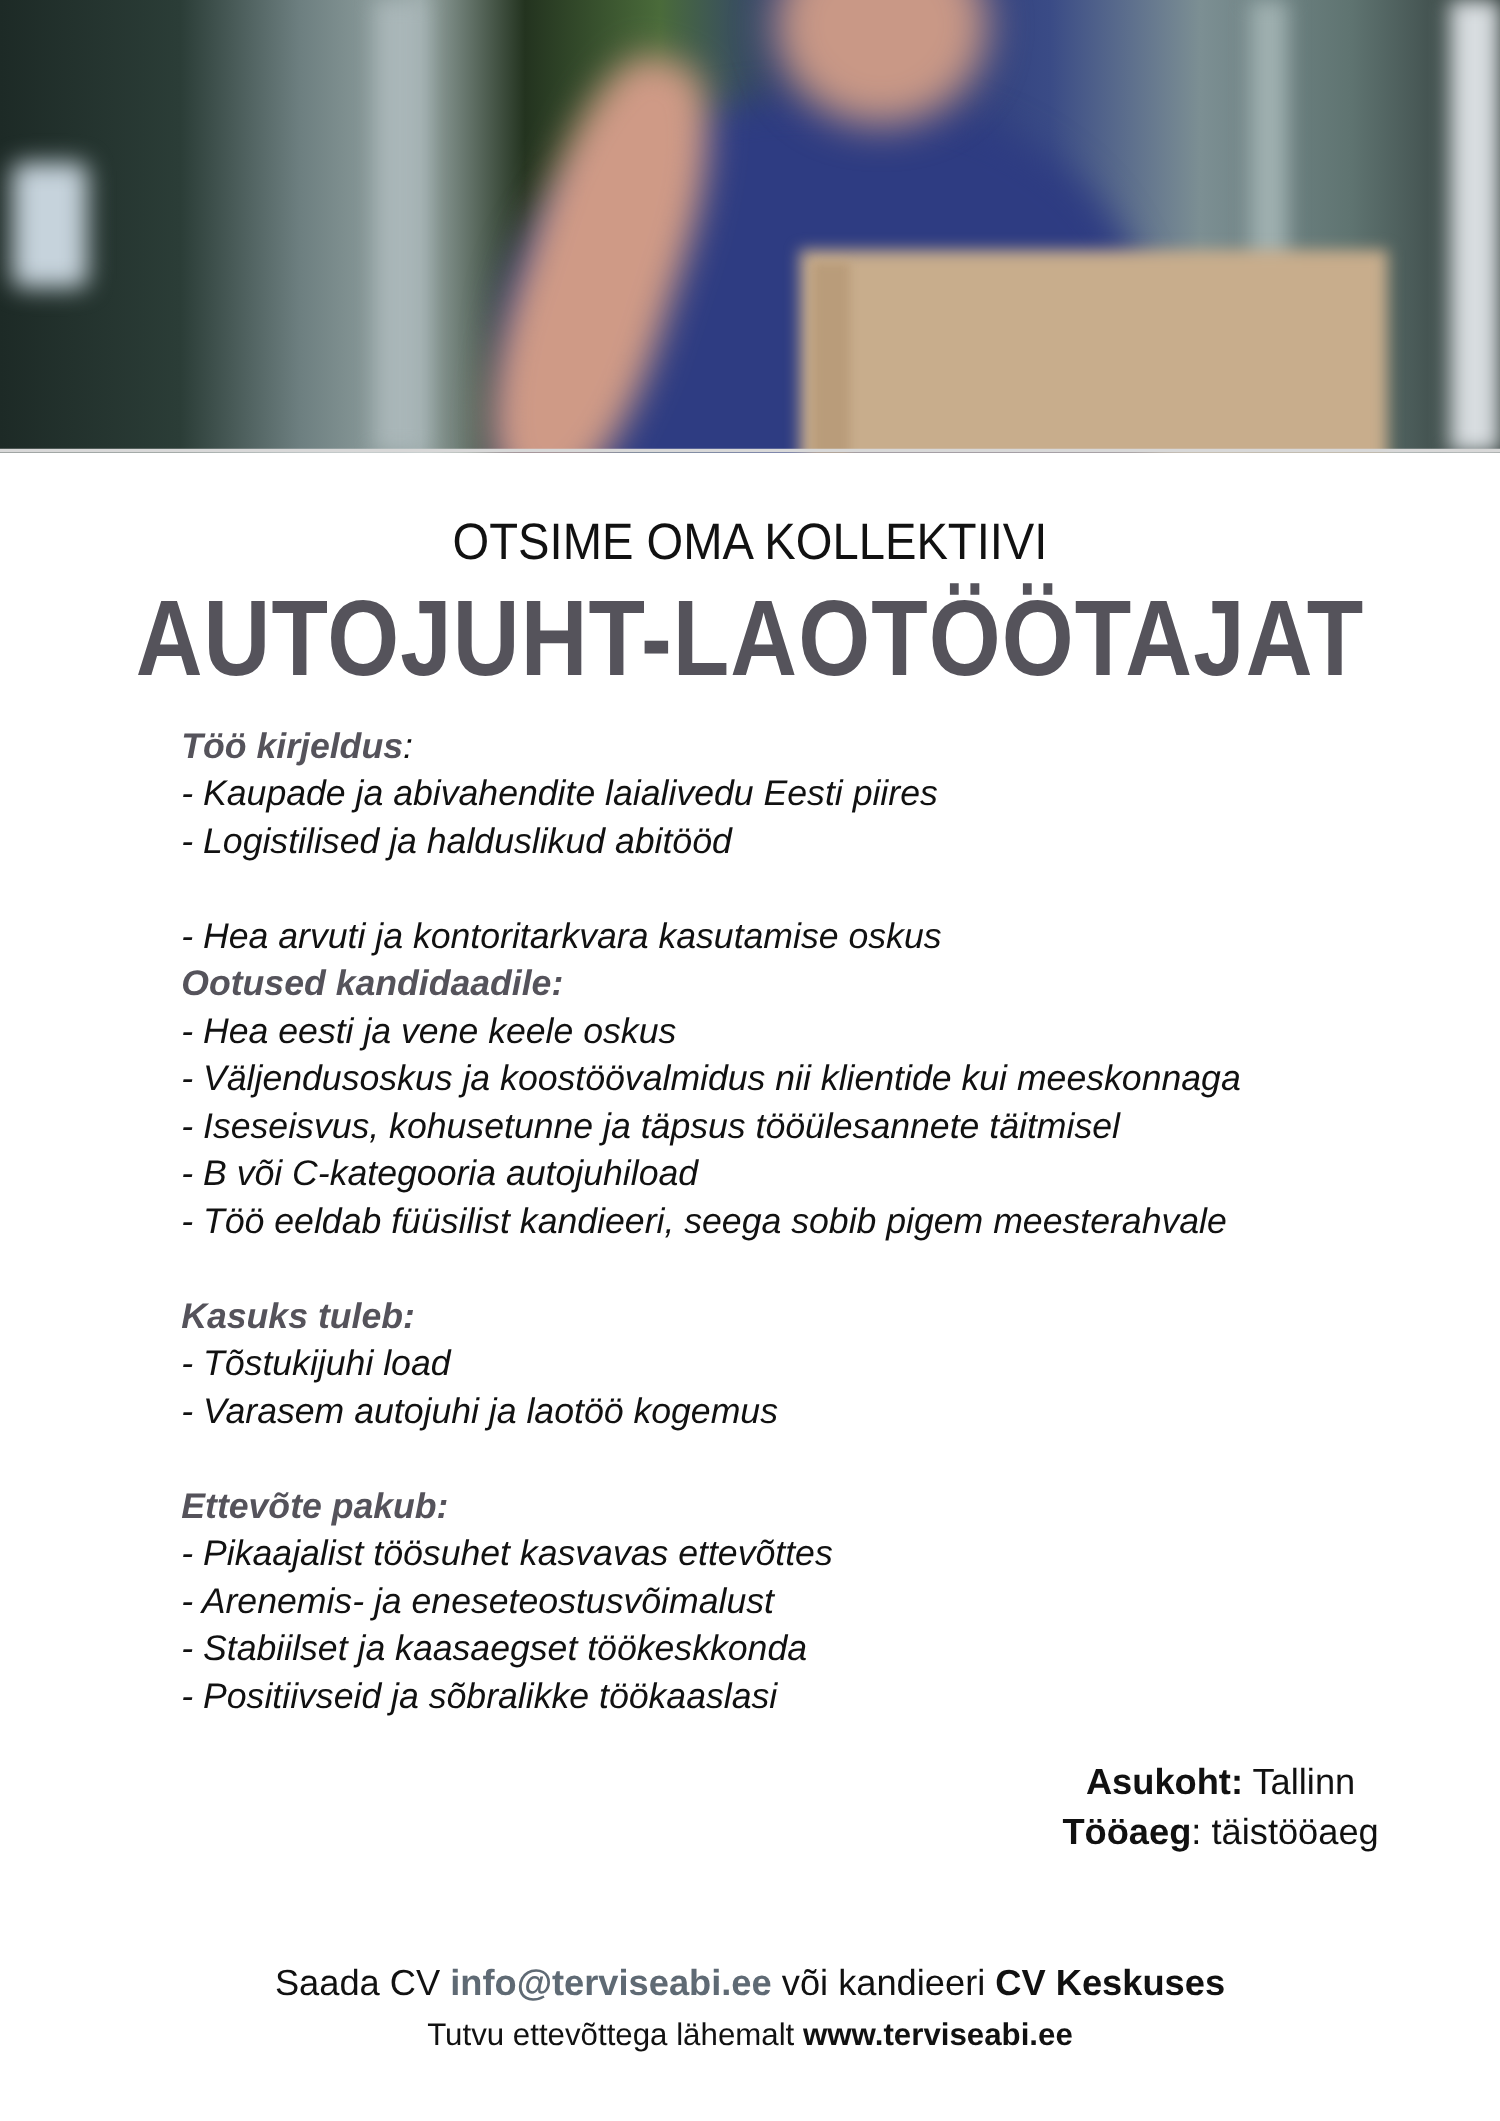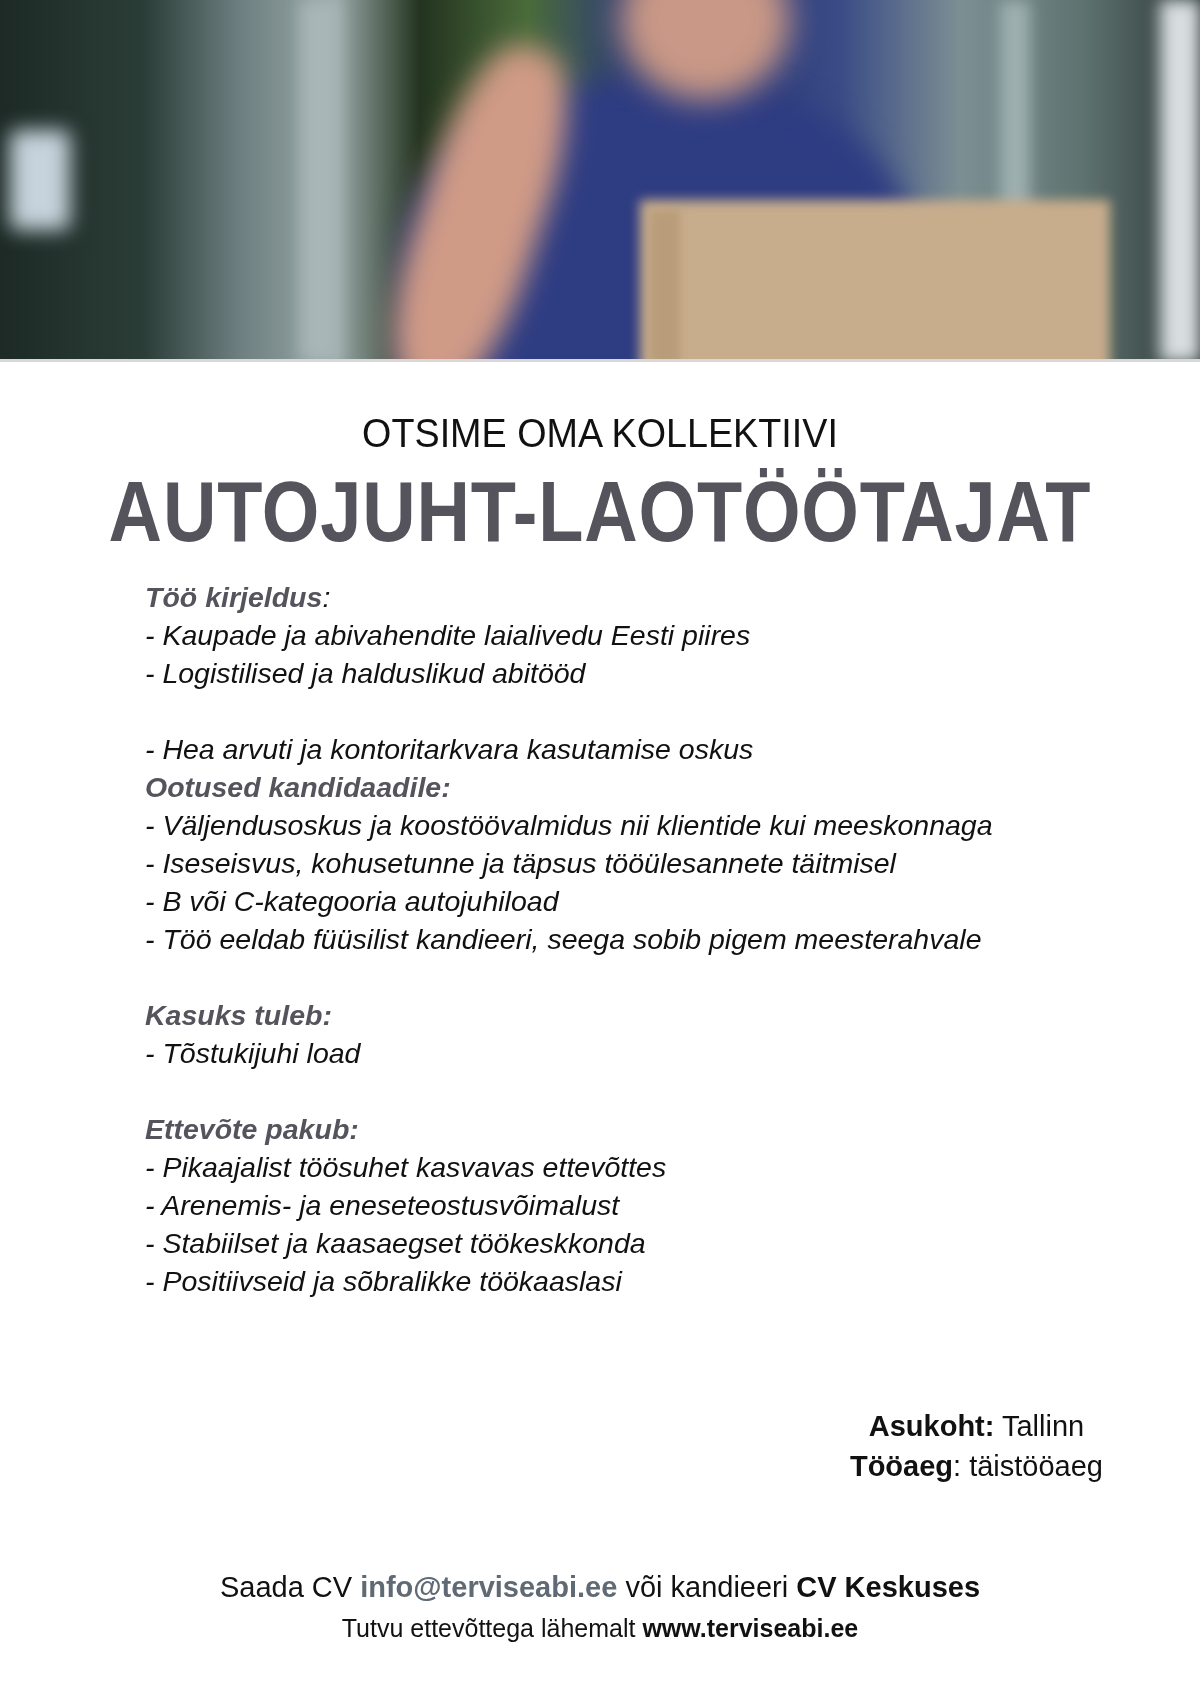--- a/index.html
+++ b/index.html
@@ -77,29 +77,31 @@
 <div class="content">
   <div>
     <div class="line"><span class="head">Töö kirjeldus</span><span>:</span></div>
     <div class="line">- Kaupade ja abivahendite laialivedu Eesti piires</div>
     <div class="line">- Logistilised ja halduslikud abitööd</div>
   </div>
   <div class="gap"></div>
   <div>
     <div class="line">- Hea arvuti ja kontoritarkvara kasutamise oskus</div>
     <div class="line head">Ootused kandidaadile:</div>
+    <div class="line">- Hea eesti ja vene keele oskus</div>
     <div class="line">- Väljendusoskus ja koostöövalmidus nii klientide kui meeskonnaga</div>
     <div class="line">- Iseseisvus, kohusetunne ja täpsus tööülesannete täitmisel</div>
     <div class="line">- B või C-kategooria autojuhiload</div>
     <div class="line">- Töö eeldab füüsilist kandieeri, seega sobib pigem meesterahvale</div>
   </div>
   <div class="gap"></div>
   <div>
     <div class="line head">Kasuks tuleb:</div>
     <div class="line">- Tõstukijuhi load</div>
+    <div class="line">- Varasem autojuhi ja laotöö kogemus</div>
   </div>
   <div class="gap"></div>
   <div>
     <div class="line head">Ettevõte pakub:</div>
     <div class="line">- Pikaajalist töösuhet kasvavas ettevõttes</div>
     <div class="line">- Arenemis- ja eneseteostusvõimalust</div>
     <div class="line">- Stabiilset ja kaasaegset töökeskkonda</div>
     <div class="line">- Positiivseid ja sõbralikke töökaaslasi</div>
   </div>
 </div>

